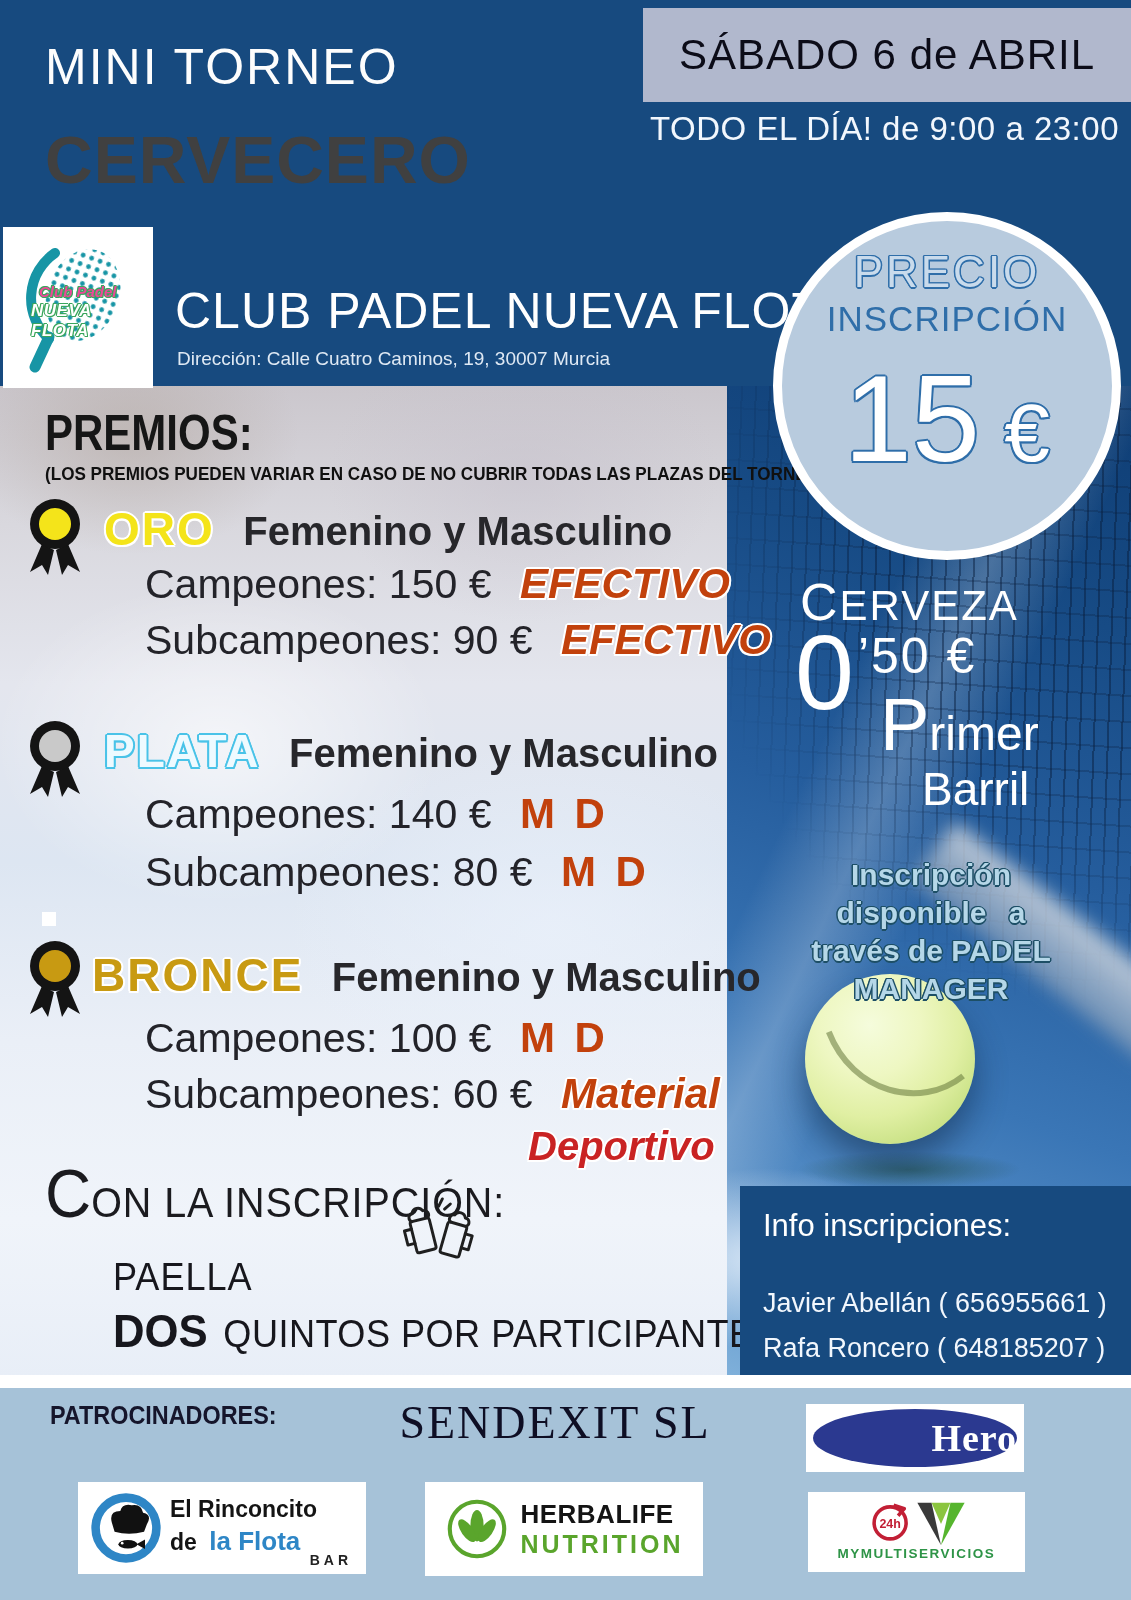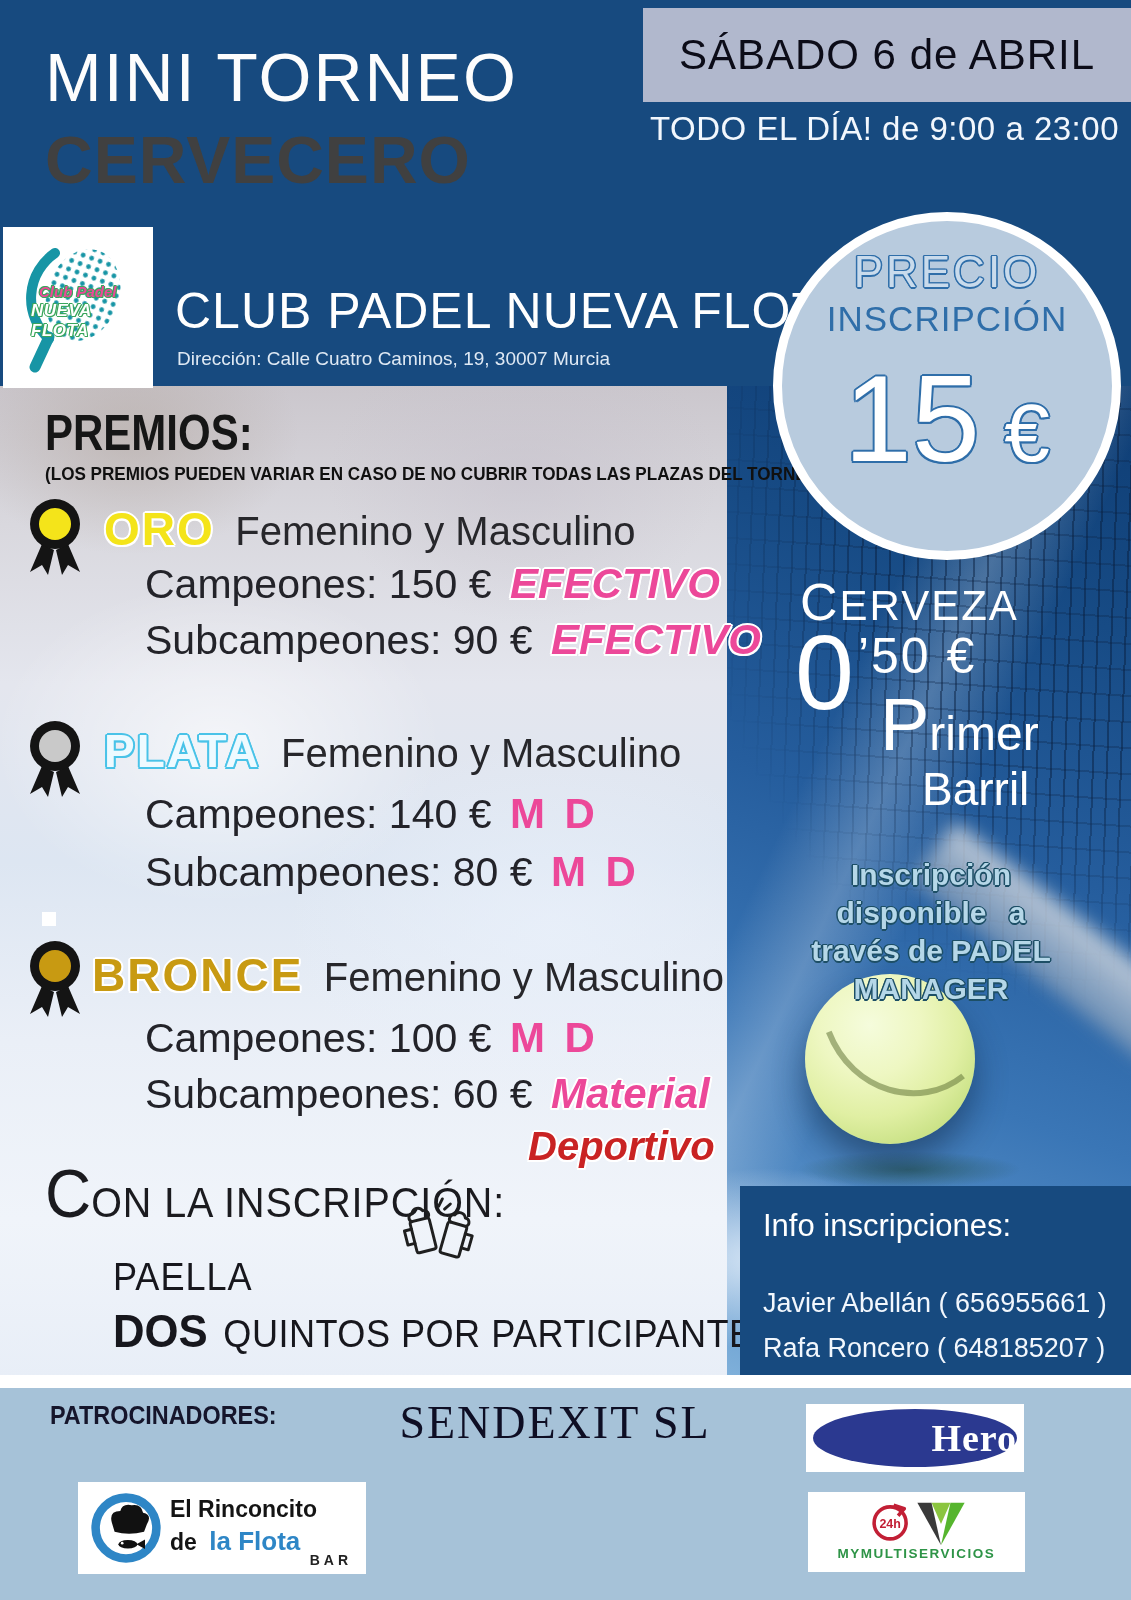--- a/index.html
+++ b/index.html
@@ -2,21 +2,21 @@
 <html><head>
 <meta charset="utf-8">
 <style>
   * { margin:0; padding:0; box-sizing:border-box; }
   body { background:#ffffff; font-family:"Liberation Sans", sans-serif; }
   .poster { position:relative; width:1131px; height:1600px; overflow:hidden; background:#fff; }
   .abs { position:absolute; }
 
   
   .top-band { left:0; top:0; width:1131px; height:386px; background:#174a7f; z-index:2; }
-  .title-line1 { left:45px; top:38px; color:#fdfdfd; font-size:68px; font-weight:300; letter-spacing:2px; z-index:3; }
+  .title-line1 { left:45px; top:38px; color:#fdfdfd; font-size:50px; font-weight:300; letter-spacing:2px; z-index:3; }
   .title-line2 { left:45px; top:122px; color:#404040; font-size:66px; font-weight:700; letter-spacing:1px; z-index:3; }
   .date-banner { left:643px; top:8px; width:488px; height:94px; background:#b1b8cd; display:flex; align-items:center; justify-content:center; z-index:3; }
   .date-banner span { color:#0c0c18; font-size:42px; font-weight:500; letter-spacing:1px; }
   .time-line { right:12px; top:110px; width:480px; text-align:right; color:#f2f7fd; font-size:33px; letter-spacing:0.5px; z-index:3; }
 
   .logo-box { left:3px; top:227px; width:150px; height:161px; background:#ffffff; z-index:3; }
   .logo-text1 { left:36px; top:56px; font-size:15px; font-style:italic; font-weight:700; color:#ec4899;
     text-shadow:1px 0 0 #3aa65c,-1px 0 0 #3aa65c,0 1px 0 #3aa65c,0 -1px 0 #3aa65c,1px 1px 0 #3aa65c,-1px -1px 0 #3aa65c;text-align:right; }
   .logo-text2 { left:28px; top:74px; font-size:17px; font-style:italic; font-weight:700; color:#fff; letter-spacing:0.5px;
     text-shadow:1px 0 0 #3aa65c,-1px 0 0 #3aa65c,0 1px 0 #3aa65c,0 -1px 0 #3aa65c,1px 1px 0 #3aa65c,-1px -1px 0 #3aa65c; }
@@ -64,23 +64,23 @@
   
   .ow { text-shadow:2px 0 0 #fff,-2px 0 0 #fff,0 2px 0 #fff,0 -2px 0 #fff,1.5px 1.5px 0 #fff,-1.5px -1.5px 0 #fff,1.5px -1.5px 0 #fff,-1.5px 1.5px 0 #fff; }
   .premios-heading { left:45px; top:404px; font-size:50px; font-weight:700; color:#161616; transform:scaleX(0.84); transform-origin:left top; letter-spacing:0; z-index:3; }
   .premios-disclaimer { left:45px; top:464px; font-size:18px; font-weight:700; color:#101010; transform:scaleX(0.95); transform-origin:left top; z-index:3; }
   .medal { z-index:3; }
   .cat-line { z-index:3; white-space:nowrap; }
   .cat-name { font-size:46px; font-weight:700; letter-spacing:2px; }
   .cat-name.oro { color:#f4e41a; }
   .cat-name.plata { color:#eefaff; text-shadow:2px 0 0 #49c3e8,-2px 0 0 #49c3e8,0 2px 0 #49c3e8,0 -2px 0 #49c3e8,1.5px 1.5px 0 #49c3e8,-1.5px -1.5px 0 #49c3e8,1.5px -1.5px 0 #49c3e8,-1.5px 1.5px 0 #49c3e8; }
   .cat-name.bronce { color:#c89a12; }
-  .cat-sub { font-size:40px; color:#27272b; margin-left:16px; font-weight:400; }
+  .cat-sub { font-size:40px; color:#27272b; margin-left:24px; font-weight:700; }
   .prize-label { font-size:41px; color:#232329; }
-  .prize-extra { font-size:42px; font-weight:700; color:#ec4899; margin-left:14px; }
+  .prize-extra { font-size:42px; font-weight:700; color:#c2410c; margin-left:24px; }
   .prize-extra.it { font-style:italic; }
   .prize-extra.md { letter-spacing:4px; }
   .deportivo { left:528px; top:1124px; font-size:40px; font-weight:700; font-style:italic; color:#c92323; z-index:3; }
   .white-square { left:42px; top:912px; width:14px; height:14px; background:#ffffff; z-index:3; }
 
   
   .insc-heading { left:45px; top:1154px; color:#1b1b1f; z-index:3; transform:scaleX(0.94); transform-origin:left top; }
   .insc-heading .big { font-size:68px; font-weight:500; }
   .insc-heading .rest { font-size:42px; font-weight:500; letter-spacing:1px; }
   .mugs { left:398px; top:1190px; z-index:3; }
@@ -314,20 +314,34 @@
         <circle cx="36" cy="56" r="1.4" fill="#ffffff"></circle>
       </svg>
       <div class="rinc-l1">El Rinconcito</div>
       <div class="rinc-l2">
         <span class="de">de</span>
         <span class="name">la Flota</span>
       </div>
       <div class="rinc-l3">BAR</div>
     </div>
 
+    <div class="herb-box">
+      <svg width="66" height="66" viewBox="0 0 80 80">
+        <circle cx="40" cy="40" r="33" fill="none" stroke="#5aa52c" stroke-width="5"></circle>
+        <g fill="#5aa52c">
+          <ellipse cx="40" cy="36" rx="8" ry="19"></ellipse>
+          <ellipse cx="28" cy="42" rx="7" ry="16" transform="rotate(-35 28 42)"></ellipse>
+          <ellipse cx="52" cy="42" rx="7" ry="16" transform="rotate(35 52 42)"></ellipse>
+        </g>
+      </svg>
+      <div class="herb-text">
+        <div class="l1">HERBALIFE</div>
+        <div class="l2">NUTRITION</div>
+      </div>
+    </div>
 
     <div class="mymu-box">
       <div class="mymu-row">
         <svg width="48" height="48" viewBox="0 0 54 54">
           <circle cx="26" cy="28" r="18" fill="none" stroke="#c21f35" stroke-width="4"></circle>
           <path d="M30 8 l12 4 -7 8" fill="none" stroke="#c21f35" stroke-width="4" stroke-linejoin="round"></path>
           <text x="26" y="34" text-anchor="middle" font-size="14" font-weight="bold" fill="#c21f35" font-family="Liberation Sans, sans-serif">24h</text>
         </svg>
         <svg width="52" height="44" viewBox="0 0 44 36">
           <polygon points="2,0 14,0 22,36" fill="#3a3a3a"></polygon>

